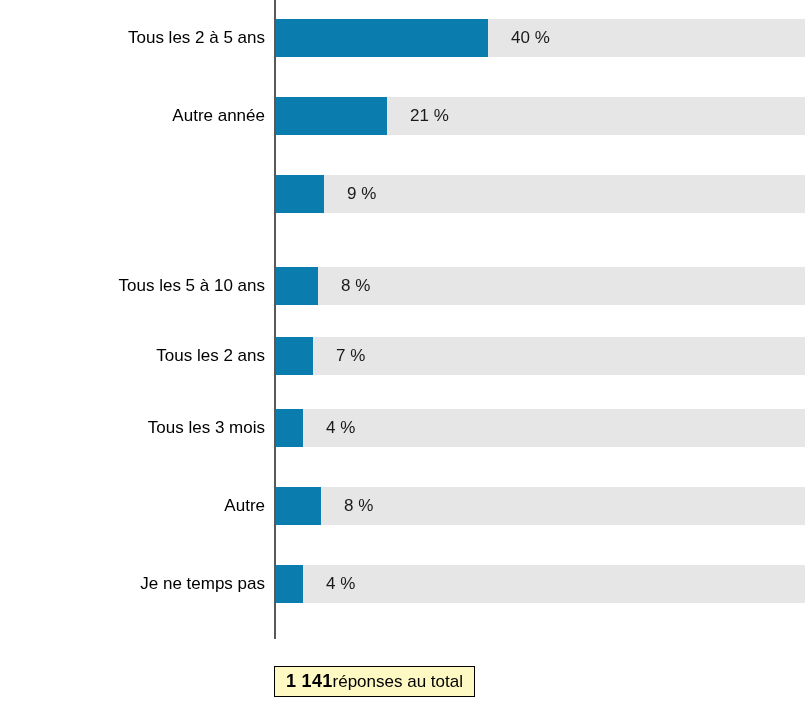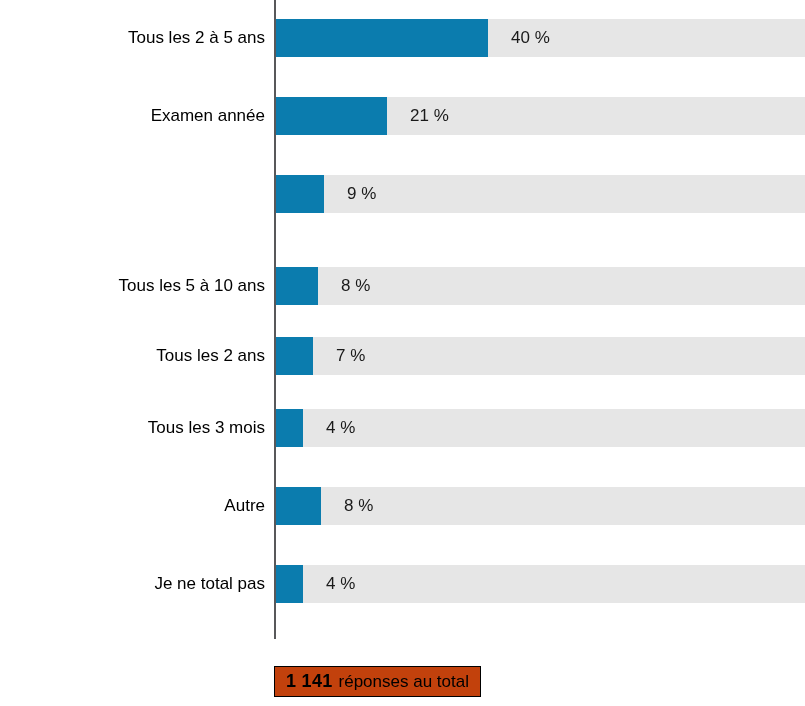--- a/index.html
+++ b/index.html
@@ -97,34 +97,33 @@
   }
 
   
   #total-box {
     position: absolute;
     left: 274px;
     top: 666px;
     height: 31px;
     box-sizing: border-box;
     border: 1px solid #000000;
-    background: #c2410c;
+    background: #fef9c3;
     display: inline-flex;
     align-items: center;
     padding: 0 11px;
     font-size: 17px;
     white-space: nowrap;
   }
   #total-count {
     font-weight: bold;
     font-size: 18px;
     letter-spacing: 0.3px;
   }
   #total-suffix {
-    margin-left: 6px;
     font-weight: normal;
   }
 </style>
 </head>
 <body>
 
 <div id="chart-root">
 
   <div id="plot-area">
 
@@ -132,21 +131,21 @@
 
     <div class="bar-row" style="top:0px;">
       <div class="bar-label">Tous les 2 à 5 ans</div>
       <div class="bar-track">
         <div class="bar-fill" style="width:212px;"></div>
       </div>
       <div class="bar-value" style="left:488px;">40 %</div>
     </div>
 
     <div class="bar-row" style="top:78px;">
-      <div class="bar-label">Examen année</div>
+      <div class="bar-label">Autre année</div>
       <div class="bar-track">
         <div class="bar-fill" style="width:111px;"></div>
       </div>
       <div class="bar-value" style="left:387px;">21 %</div>
     </div>
 
     <div class="bar-row" style="top:156px;">
       <div class="bar-track">
         <div class="bar-fill" style="width:48px;"></div>
       </div>
@@ -179,21 +178,21 @@
 
     <div class="bar-row" style="top:468px;">
       <div class="bar-label">Autre</div>
       <div class="bar-track">
         <div class="bar-fill" style="width:45px;"></div>
       </div>
       <div class="bar-value" style="left:321px;">8 %</div>
     </div>
 
     <div class="bar-row" style="top:546px;">
-      <div class="bar-label">Je ne total pas</div>
+      <div class="bar-label">Je ne temps pas</div>
       <div class="bar-track">
         <div class="bar-fill" style="width:27px;"></div>
       </div>
       <div class="bar-value" style="left:303px;">4 %</div>
     </div>
 
   </div>
 
   <div id="total-box">
     <span id="total-count">1 141</span>

